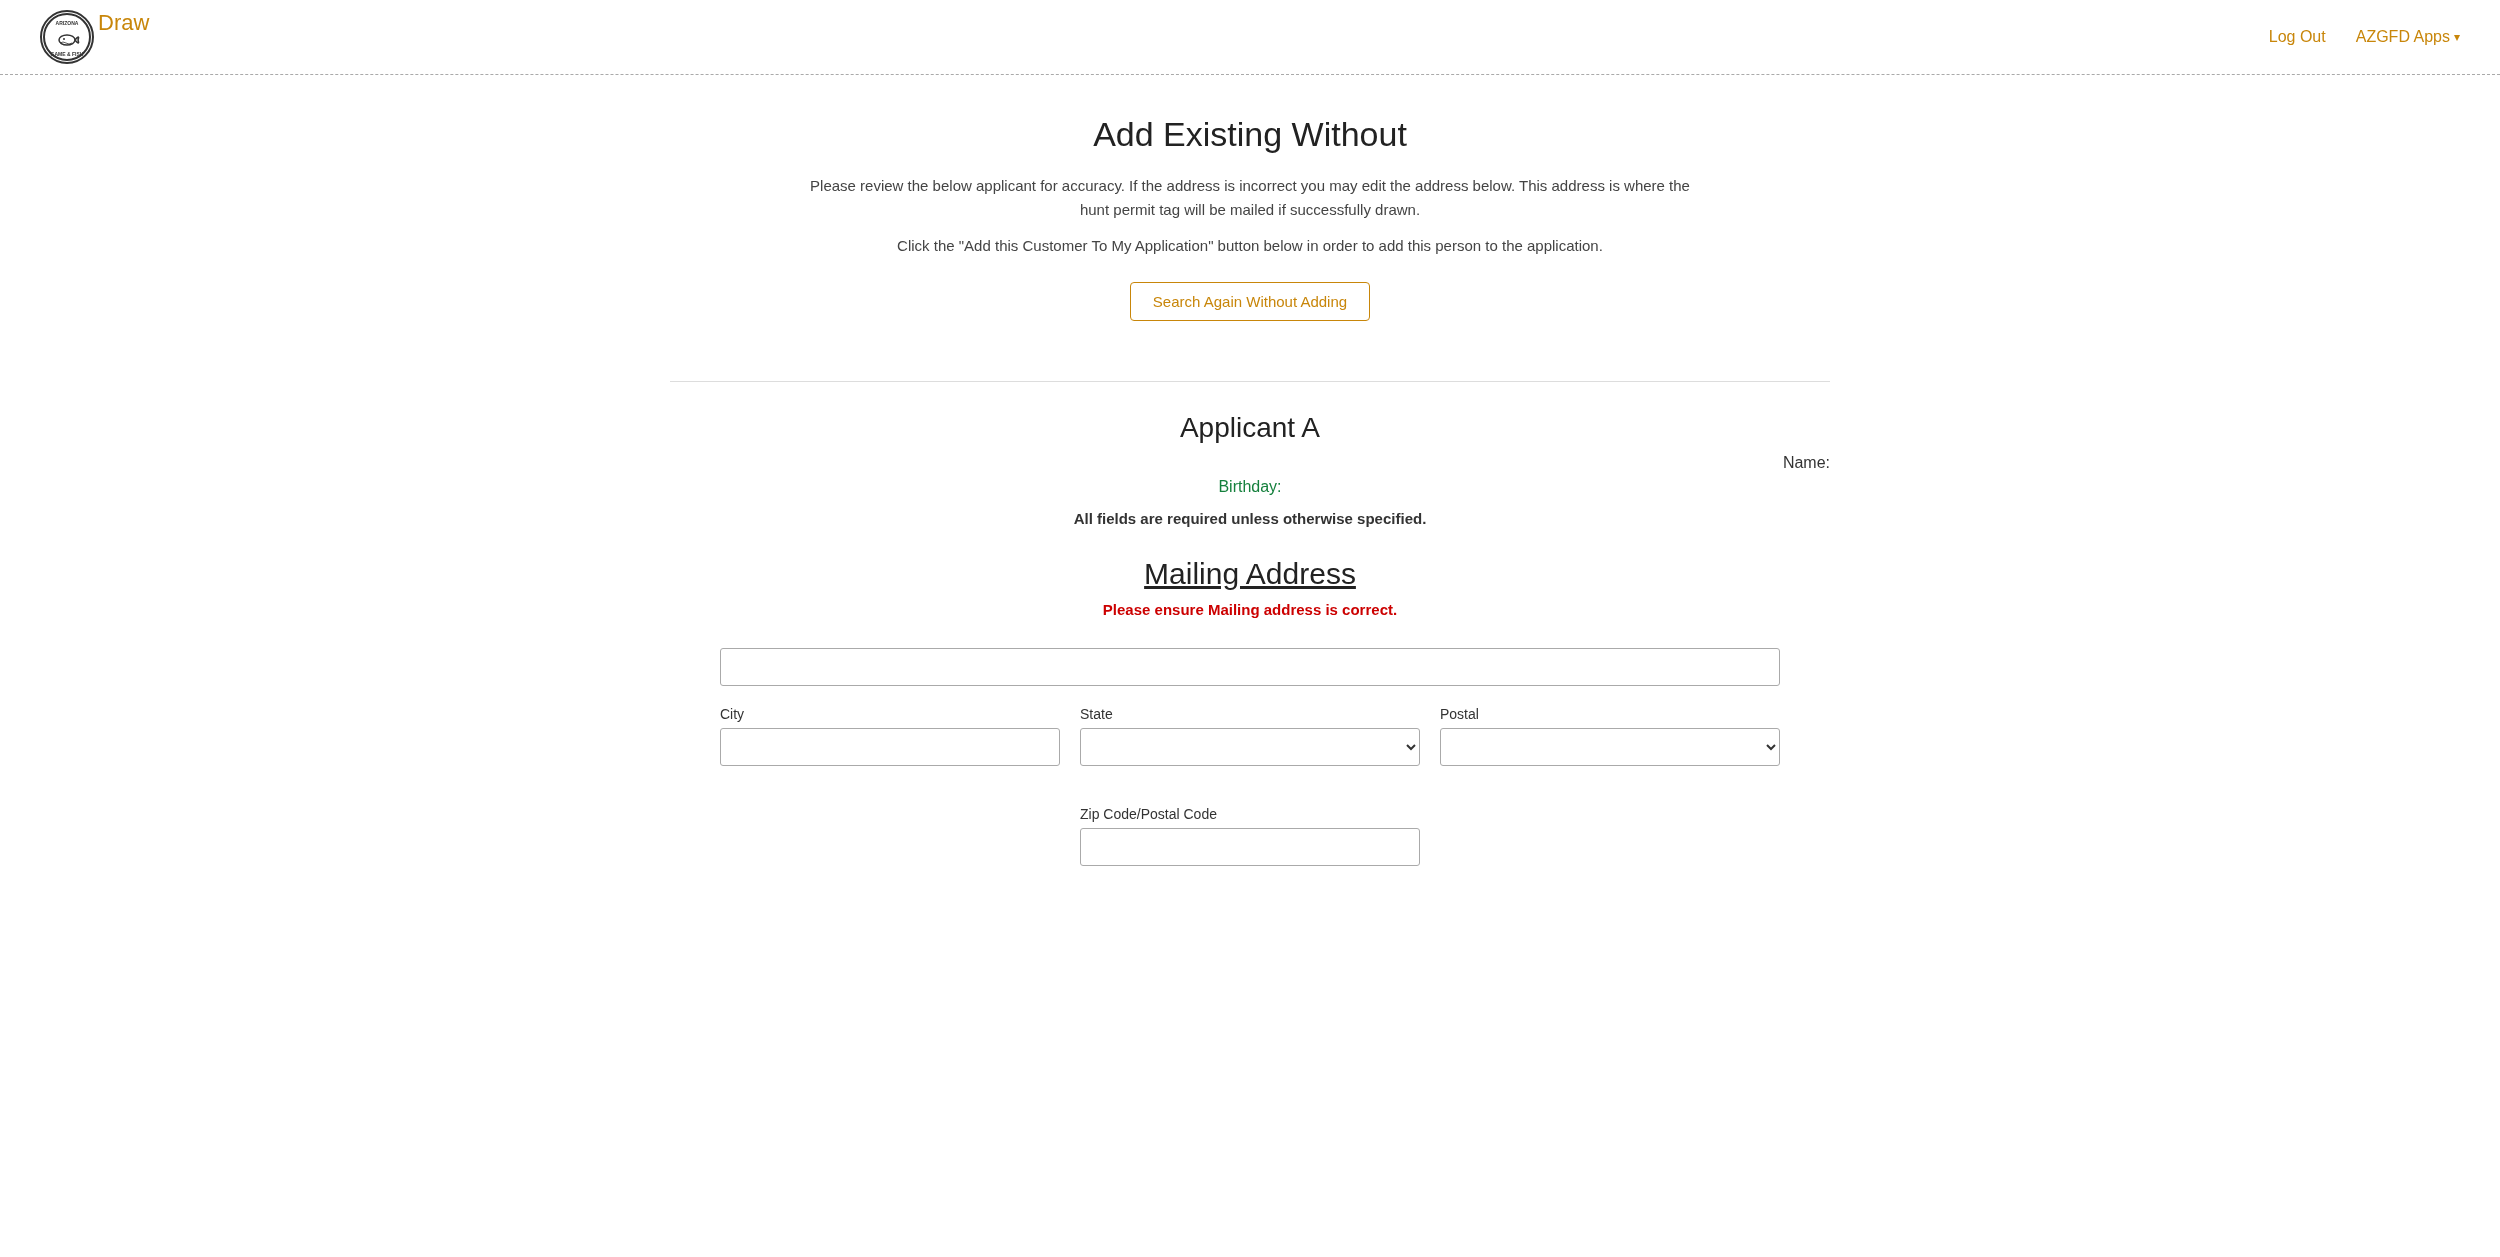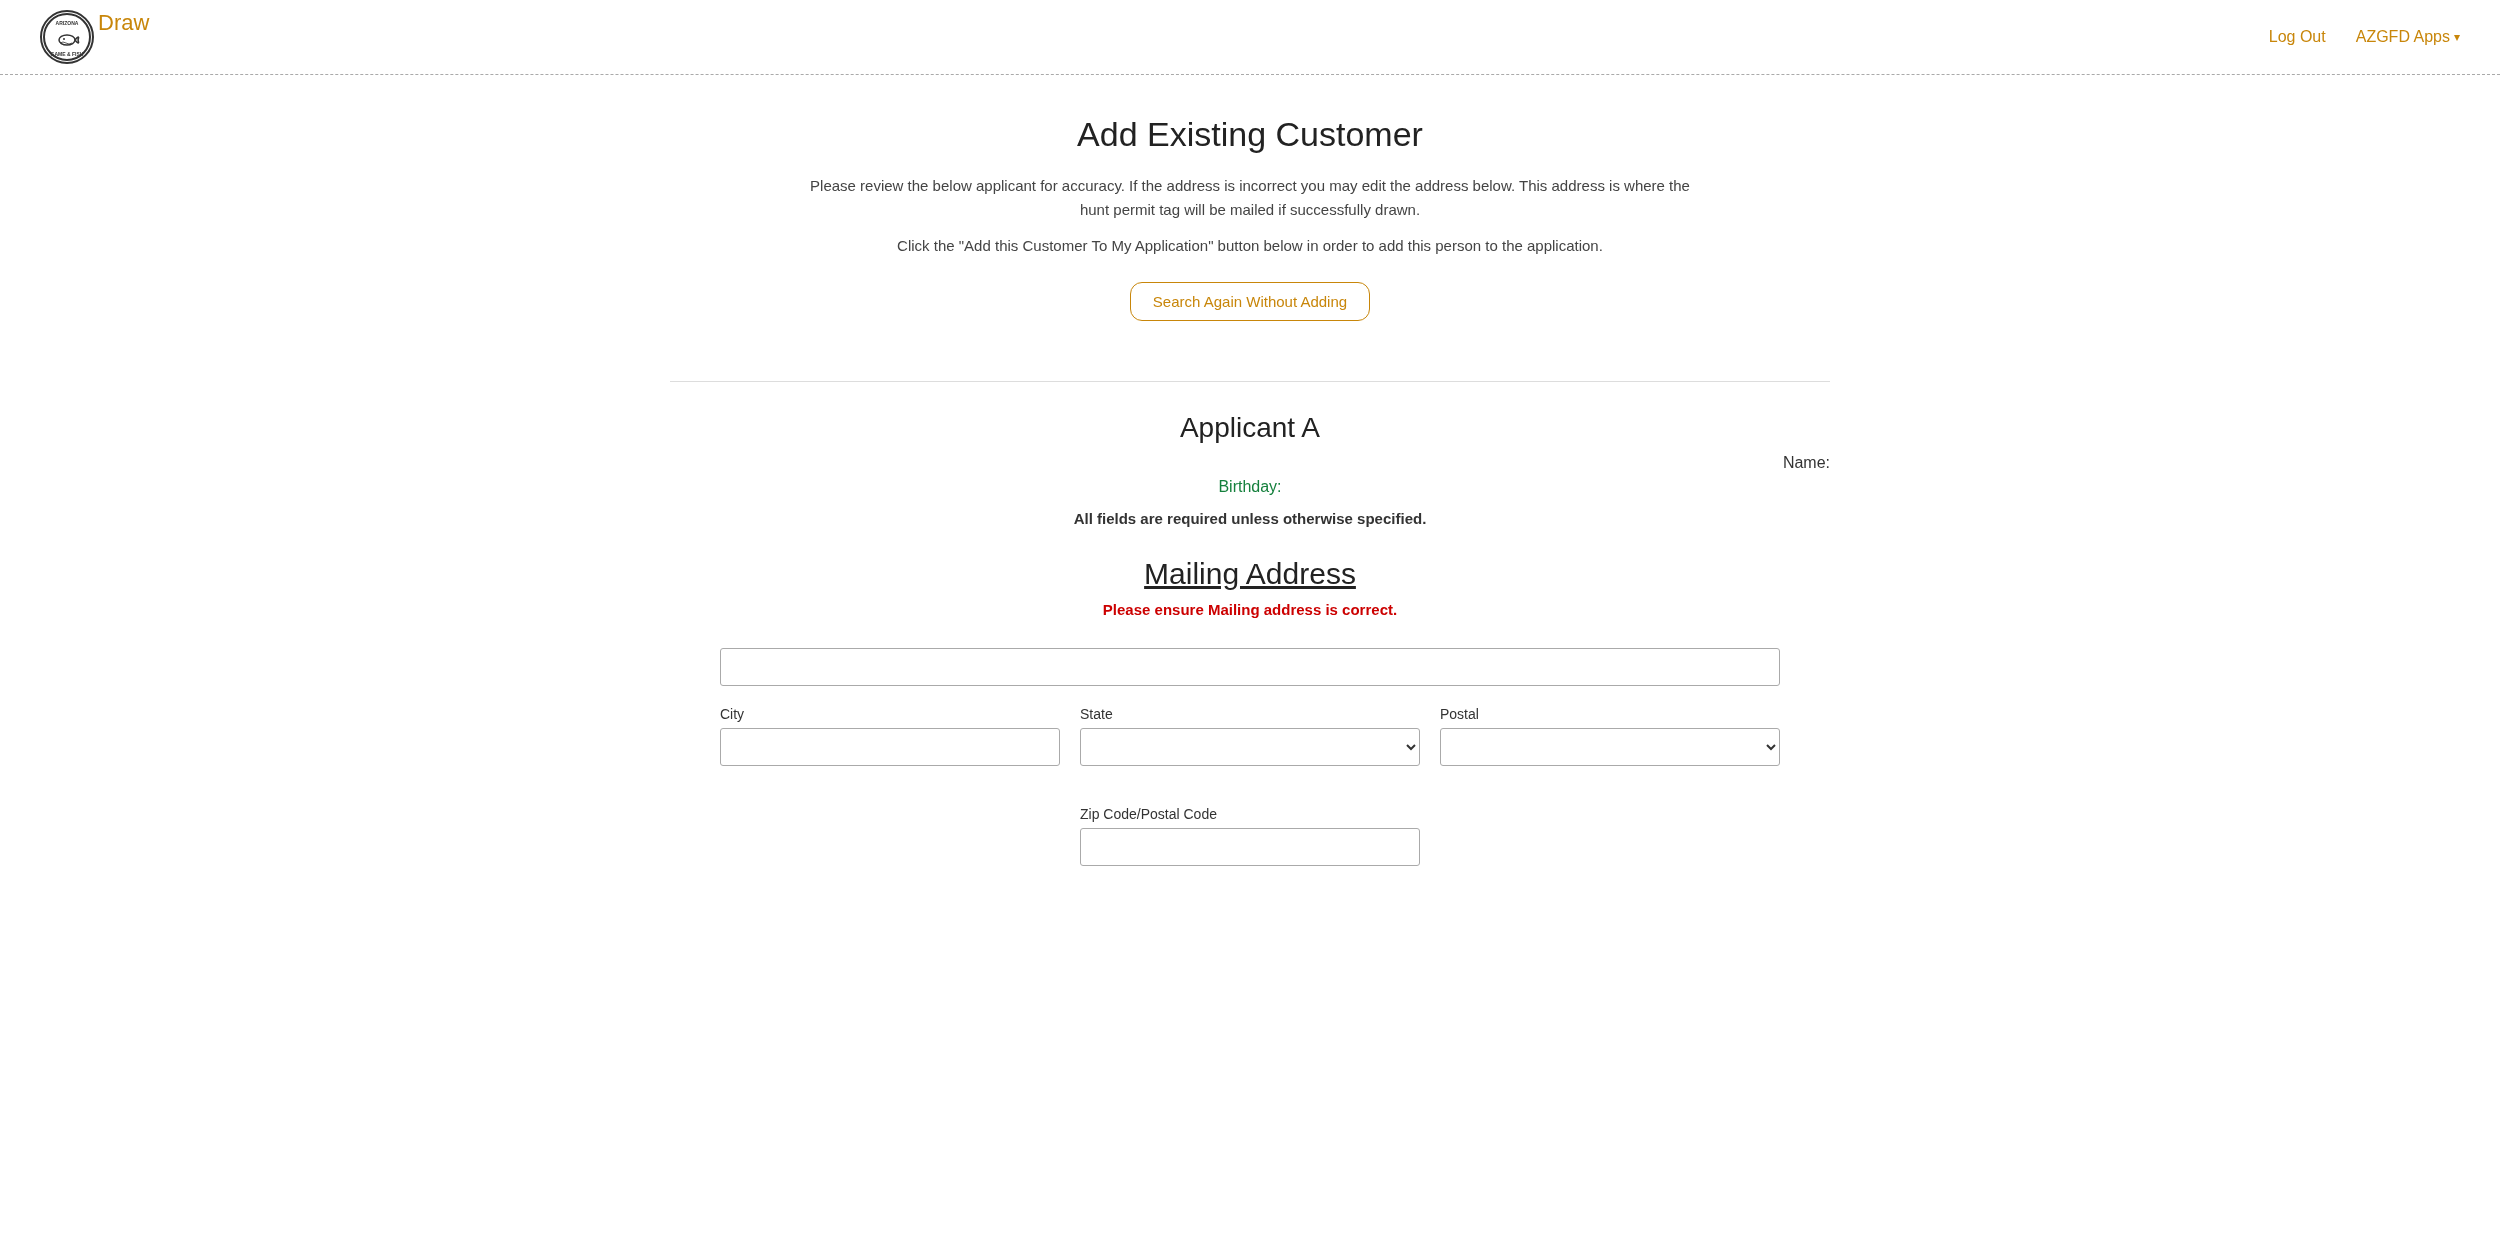--- a/index.html
+++ b/index.html
@@ -105,21 +105,21 @@
       line-height: 1.6;
     }
 
     .search-again-btn {
       border: 1px solid #c8860a;
       background: #fff;
       color: #c8860a;
       padding: 10px 22px;
       font-size: 15px;
       cursor: pointer;
-      border-radius: 12px;
+      border-radius: 4px;
       margin-bottom: 30px;
     }
 
     .section-divider {
       border: none;
       border-top: 1px solid #ddd;
       margin: 30px 0;
     }
 
     
@@ -251,21 +251,21 @@
       <span>AZGFD Apps</span>
       <span class="caret">▾</span>
     </div>
   </div>
 </header>
 
 <hr class="header-divider">
 
 <main class="main-content">
 
-  <h1 class="page-title">Add Existing Customer</h1>
+  <h1 class="page-title">Add Existing Without</h1>
 
   <p class="description">Please review the below applicant for accuracy. If the address is incorrect you may edit the address below. This address is where the hunt permit tag will be mailed if successfully drawn.</p>
 
   <p class="instruction">Click the "Add this Customer To My Application" button below in order to add this person to the application.</p>
 
   <button class="search-again-btn">Search Again Without Adding</button>
 
   <hr class="section-divider">
 
   

